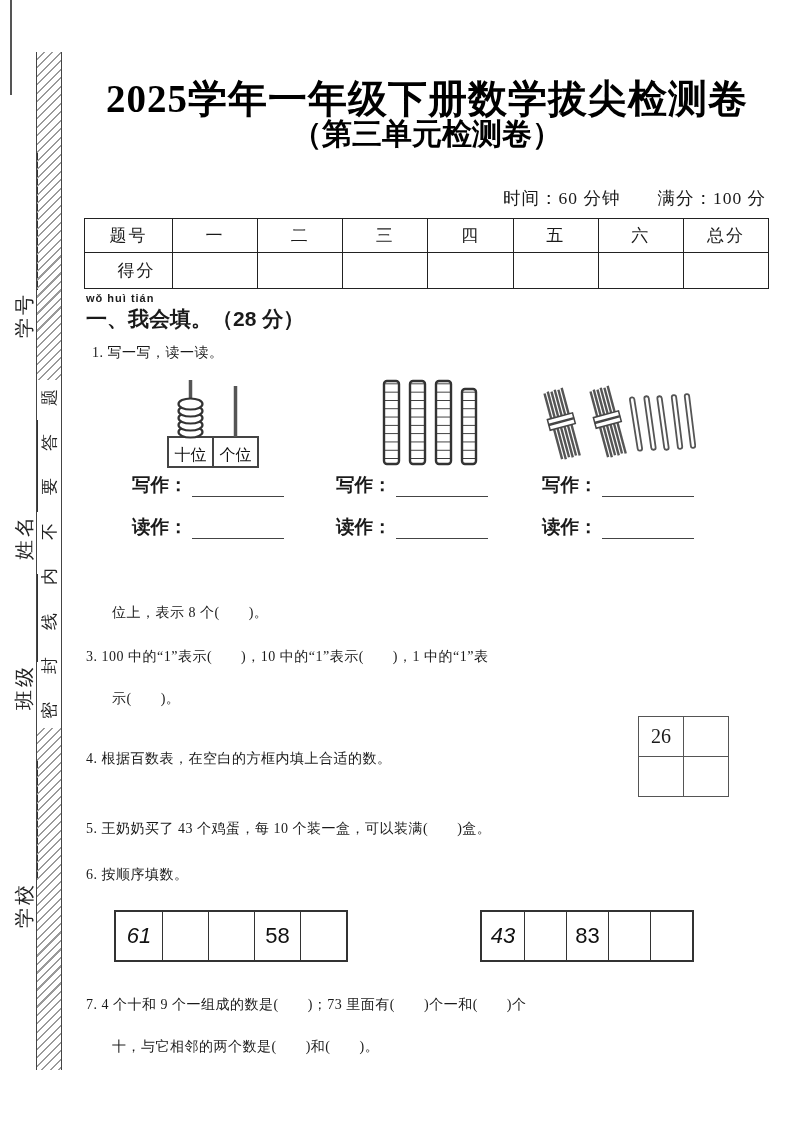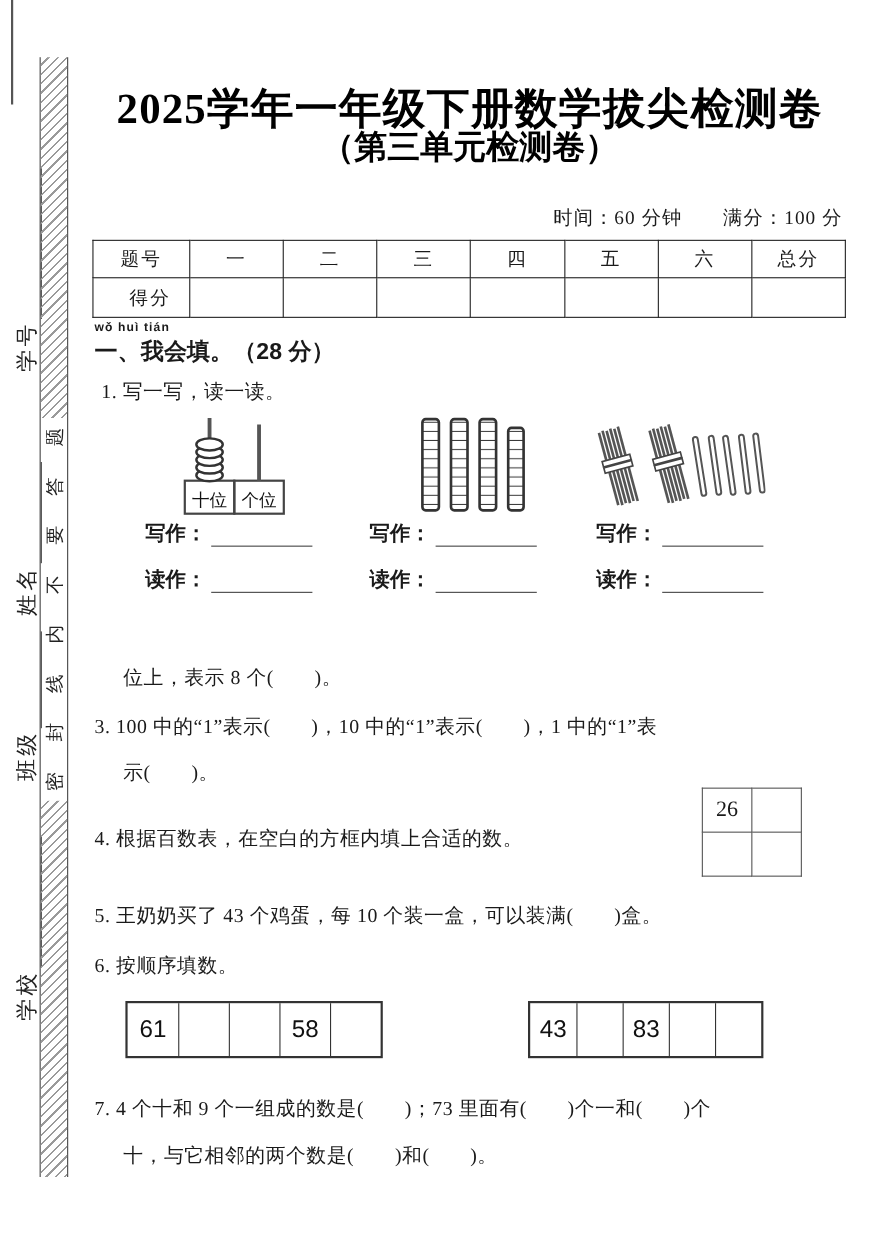--- a/index.html
+++ b/index.html
@@ -50,36 +50,36 @@
   }
   table.score tr:last-child td { height:36px;padding-left:16px; }
   .sec-heading {
     position:absolute; top:292px; left:2px;
     font-family:"Liberation Sans","DejaVu Sans",sans-serif; font-weight:bold; font-size:21px;
   }
   .sec-heading .pinyin {
     display:block; font-size:11px; font-weight:600; letter-spacing:1px;
     margin-bottom:0; height:13px;
   }
-  .qline { position:absolute; font-size:18px; letter-spacing:0.5px; white-space:nowrap; }
+  .qline { position:absolute; font-size:14px; letter-spacing:0.5px; white-space:nowrap; }
   
   .gfx { position:absolute; }
   .wr-group { position:absolute; font-size:18.5px; }
   .wr-row { display:flex; align-items:flex-end; margin-bottom:17px;font-weight:bold; }
   .wr-row .blank { width:92px; border-bottom:1.5px solid #444; height:1.1em; margin-left:4px; }
   
   table.grid4 { position:absolute; left:534px; top:716px; border-collapse:collapse;margin-left:20px; }
   table.grid4 td { width:45px; height:40px; border:1.5px solid #555; text-align:center; font-size:20px; }
   
   .strip { position:absolute; display:flex; border:2px solid #333; background:#fff; }
   .strip .cell {
     height:48px; border-left:1.5px solid #333; display:flex; align-items:center; justify-content:center;
     font-family:"Liberation Sans","DejaVu Sans",sans-serif; font-size:22px; color:#111;
   }
-  .strip .cell:first-child { border-left:none; }
+  .strip .cell:first-child { border-left:none;font-style:italic; }
   .strip.s1 .cell { width:46px; }
   .strip.s2 .cell { width:42px; }
 </style>
 </head>
 <body>
 
 <div class="page">
 
   <div class="corner-tick"></div>
 

